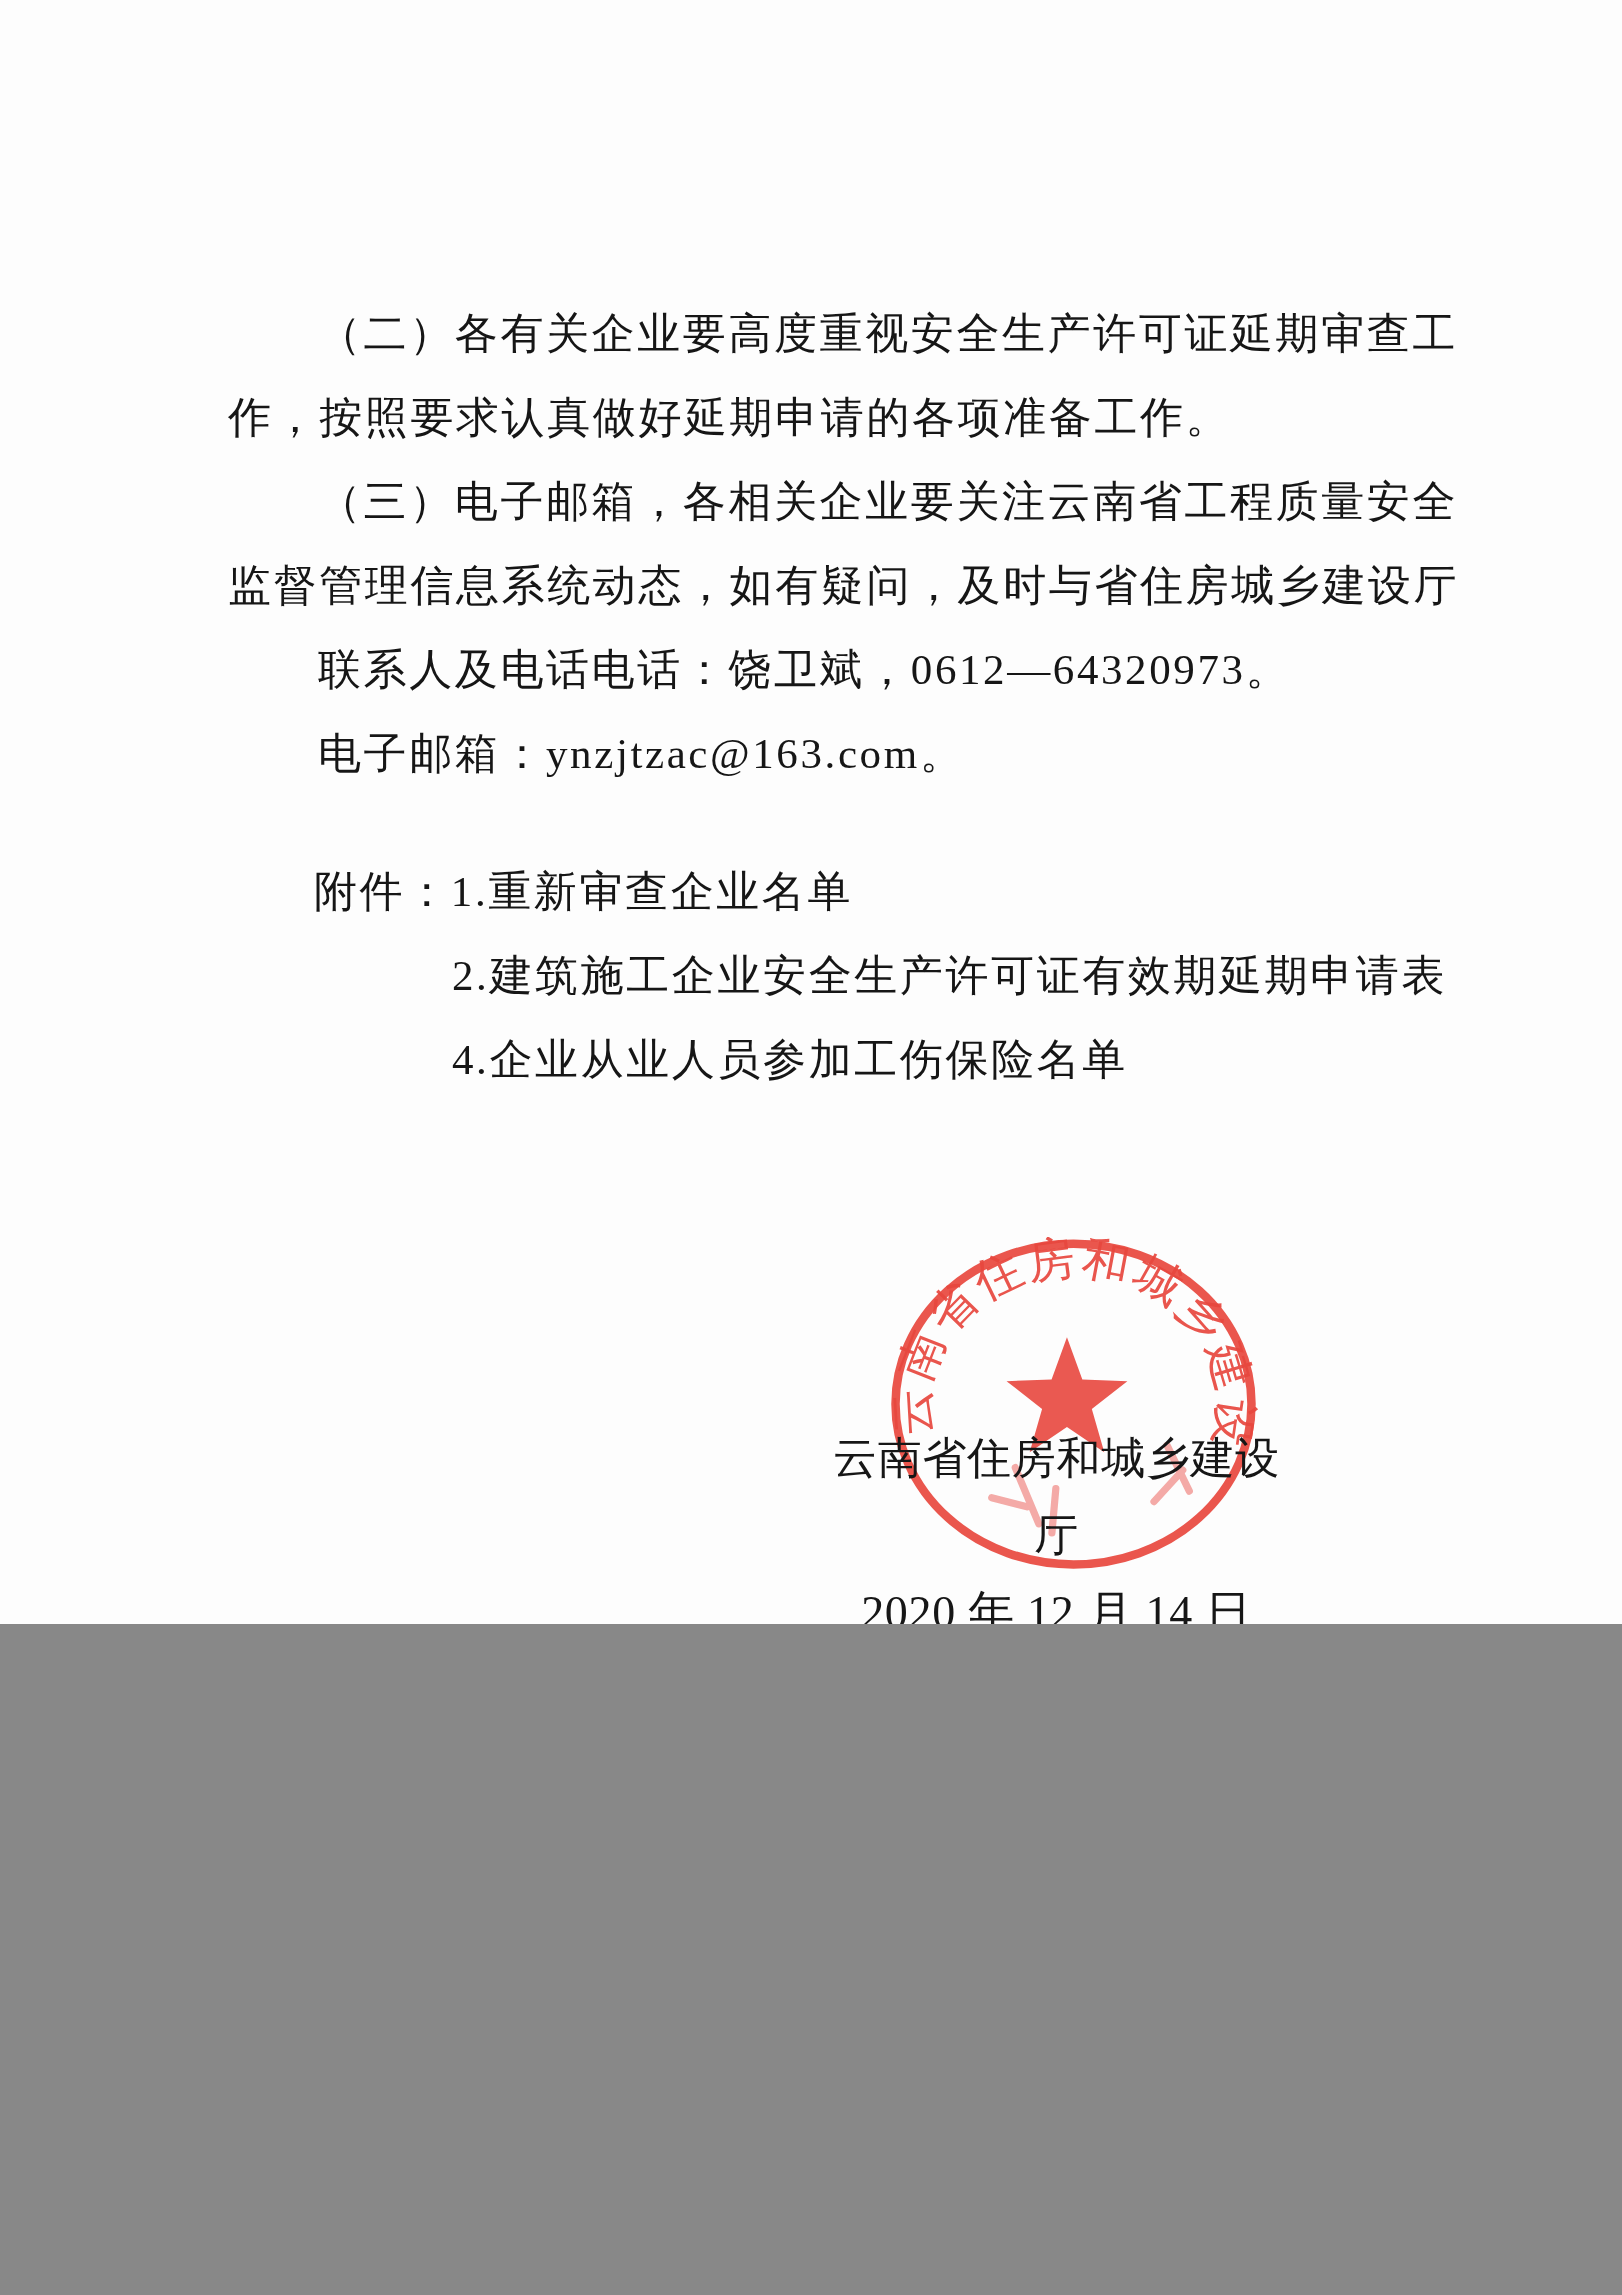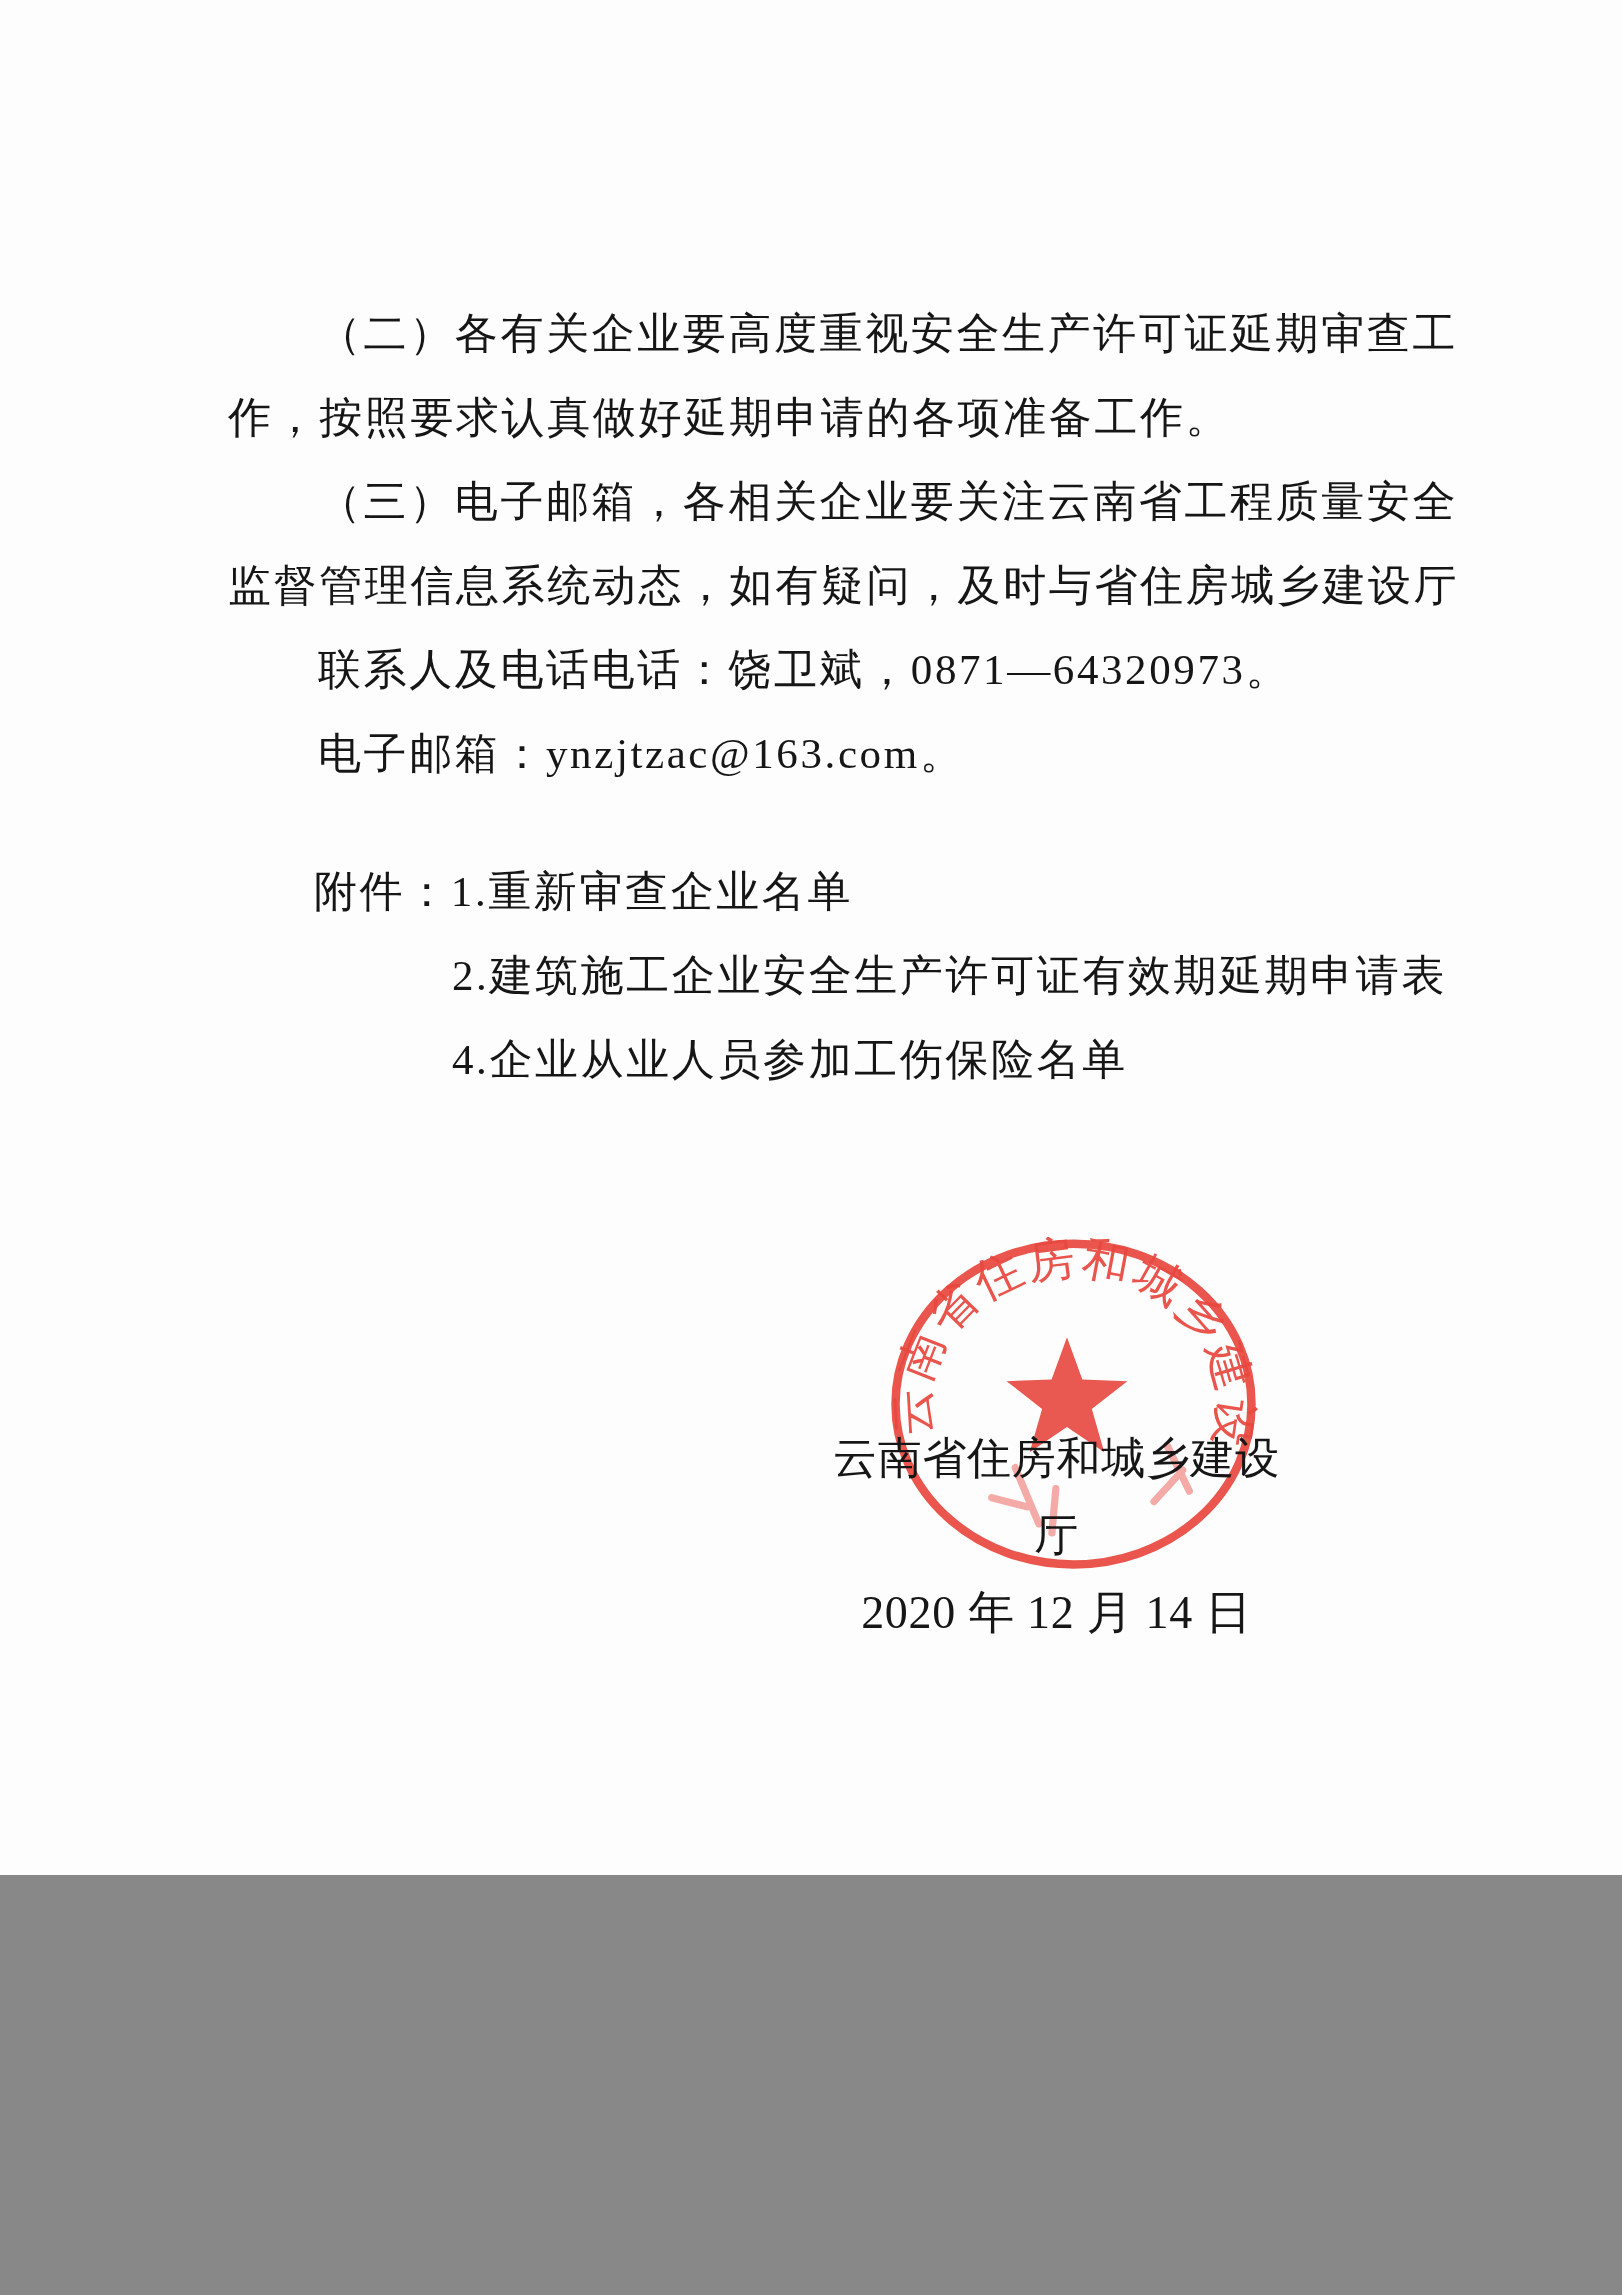--- a/index.html
+++ b/index.html
@@ -1,18 +1,18 @@
 <!DOCTYPE html>
 <html style="font-size:10.5px"><head>
 <meta charset="utf-8">
 <style>
   html,body{margin:0;padding:0;background:#888;}
   .page{
     position:relative;
-    width:1622px;height:1875px;
+    width:1622px;height:1624px;
     background:#fdfdfd;
     overflow:hidden;
     font-family:"Liberation Serif","DejaVu Serif",serif;
     color:#161616;
   }
   
   .body-block{
     position:absolute;
     left:228px;top:292px;
     width:1224px;
@@ -60,21 +60,21 @@
 </head>
 <body>
 
 <div class="page">
 
   <div class="body-block">
     <div class="doc-line indent">（二）各有关企业要高度重视安全生产许可证延期审查工</div>
     <div class="doc-line">作，按照要求认真做好延期申请的各项准备工作。</div>
     <div class="doc-line indent">（三）电子邮箱，各相关企业要关注云南省工程质量安全</div>
     <div class="doc-line">监督管理信息系统动态，如有疑问，及时与省住房城乡建设厅</div>
-    <div class="doc-line indent">联系人及电话电话：饶卫斌，0871—64320973。</div>
+    <div class="doc-line indent">联系人及电话电话：饶卫斌，0612—64320973。</div>
     <div class="doc-line indent">电子邮箱：ynzjtzac@163.com。</div>
 
     <div class="att-block">
       <div class="att-line att-first"><span>附件：</span><span>1.重新审查企业名单</span></div>
       <div class="att-line att-hang">2.建筑施工企业安全生产许可证有效期延期申请表</div>
       <div class="att-line att-hang">4.企业从业人员参加工伤保险名单</div>
     </div>
   </div>
 
   <svg class="seal" viewBox="0 0 570 525" xmlns="http://www.w3.org/2000/svg">

